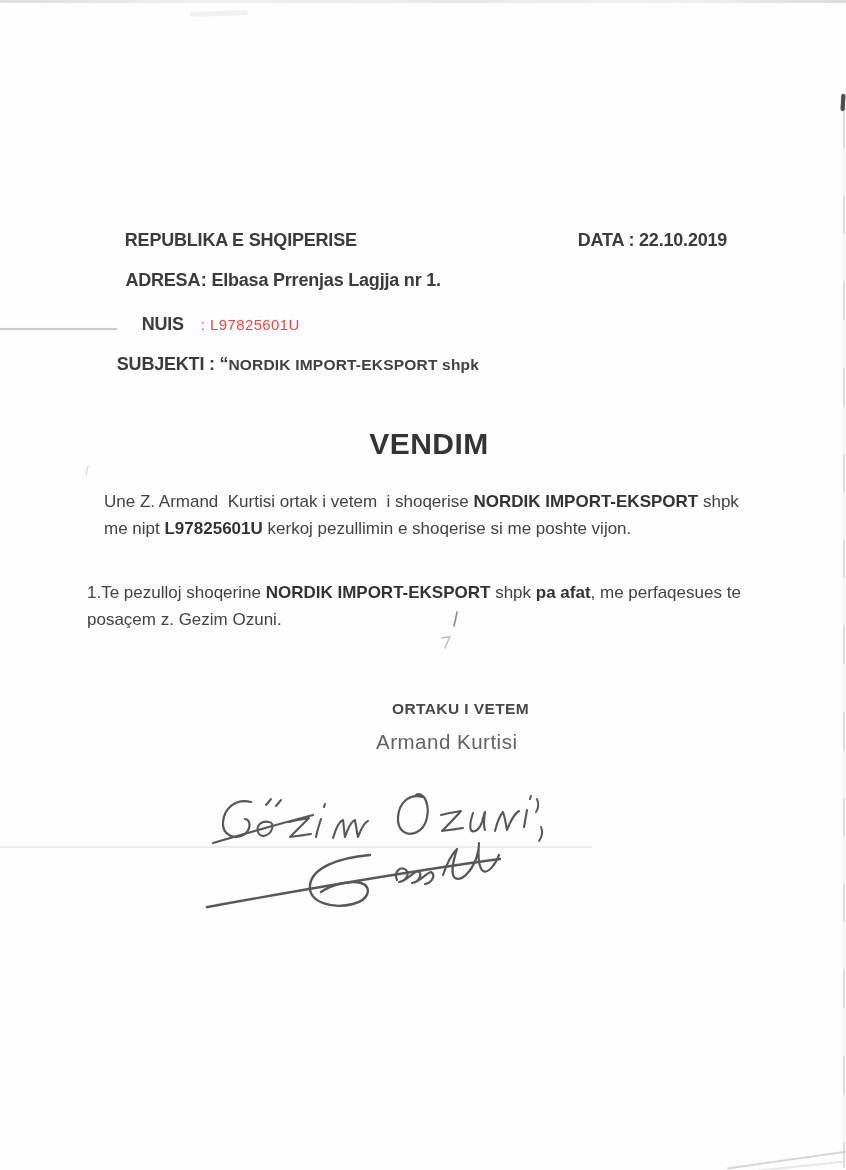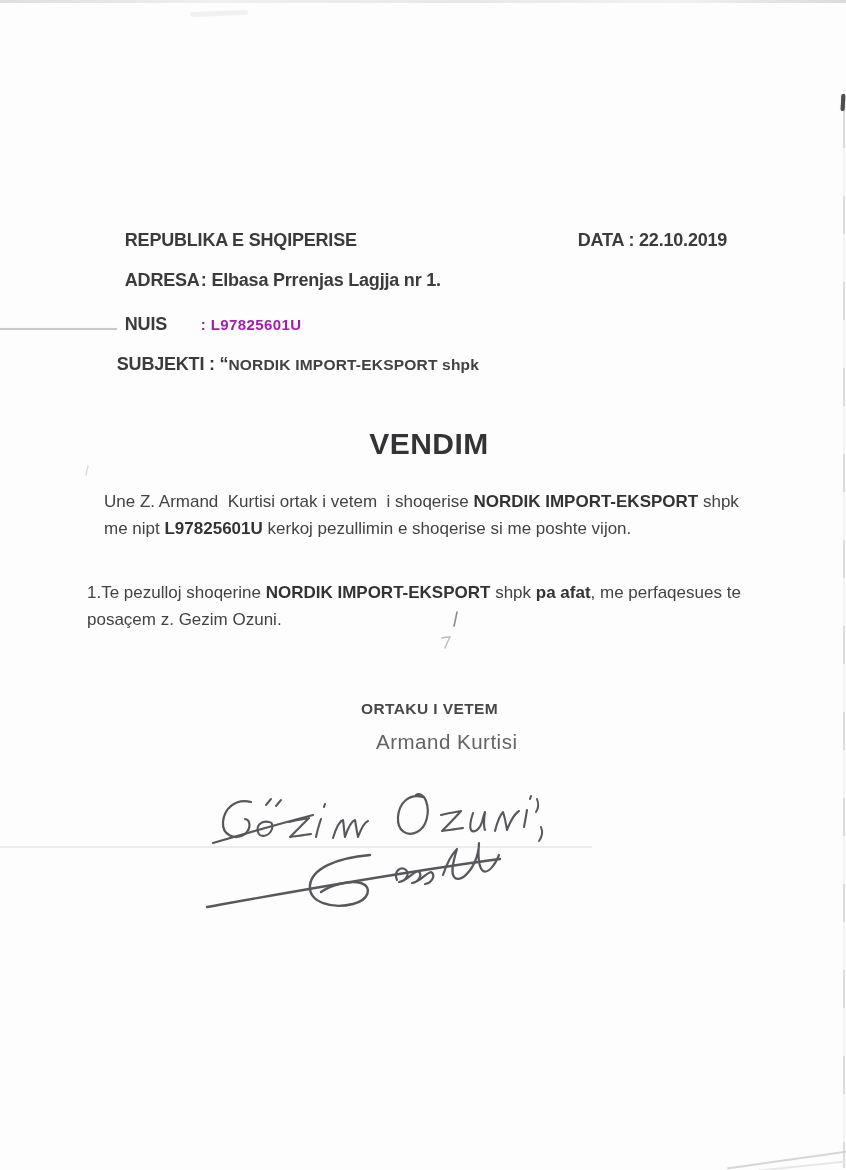--- a/index.html
+++ b/index.html
@@ -20,32 +20,32 @@
       rgba(125,125,125,.26) 0 38px, rgba(125,125,125,.07) 38px 86px);}
   .left-rule{position:absolute;left:0;top:328px;width:117px;height:2px;background:#c9c9c9;
     box-shadow:0 0 1px #dcdcdc;}
   .scan-streak{position:absolute;left:0;top:846px;width:592px;height:2px;
     background:rgba(170,170,170,.20);}
   .diag-1{position:absolute;left:726px;top:1150px;width:125px;height:2px;background:#d6d6d6;
     transform:rotate(-8deg);transform-origin:right center;}
   .diag-2{position:absolute;left:758px;top:1160px;width:92px;height:2px;background:#e7e7e7;
     transform:rotate(-6deg);transform-origin:right center;}
   .tick{position:absolute;}
-  .row{position:absolute;white-space:pre-wrap;}
+  .row{position:absolute;white-space:pre-wrap;text-align:center;}
   .hdr{font-weight:700;font-size:18px;letter-spacing:-0.2px;color:#3b3b3d;}
   .lbl{display:inline-block;width:76px;}
-  .nuis-val{font-weight:700;font-size:15px;letter-spacing:.4px;vertical-align:baseline;color:#a21caf;}
+  .nuis-val{font-weight:400;font-size:15px;letter-spacing:.4px;vertical-align:baseline;color:#ef4444;}
   .subj-val{font-weight:700;font-size:15.5px;letter-spacing:.2px;vertical-align:baseline;color:#414143;}
   .title{position:absolute;left:0;top:427px;width:846px;text-align:center;
     transform:translateX(6px);font-weight:700;font-size:30px;letter-spacing:.5px;color:#343436;}
   .para{position:absolute;font-size:17px;line-height:26.5px;color:#434345;white-space:pre-wrap;margin-top:8px;}
   .para .b{font-weight:700;color:#333335;}
   .p1{left:104px;top:481px;width:660px;}
   .p2{left:87px;top:572px;width:680px;}
-  .role{position:absolute;left:361px;top:700px;font-weight:700;font-size:15.5px;
+  .role{position:absolute;left:392px;top:700px;font-weight:700;font-size:15.5px;
     letter-spacing:.4px;color:#48484a;}
   .owner{position:absolute;left:376px;top:730px;font-size:20.5px;letter-spacing:.5px;color:#636365;}
   .sig{position:absolute;left:185px;top:775px;}
   .sig path{fill:none;stroke:#58585c;stroke-linecap:round;stroke-linejoin:round;}
 </style>
 </head>
 <body>
 
 <div class="page">
 

